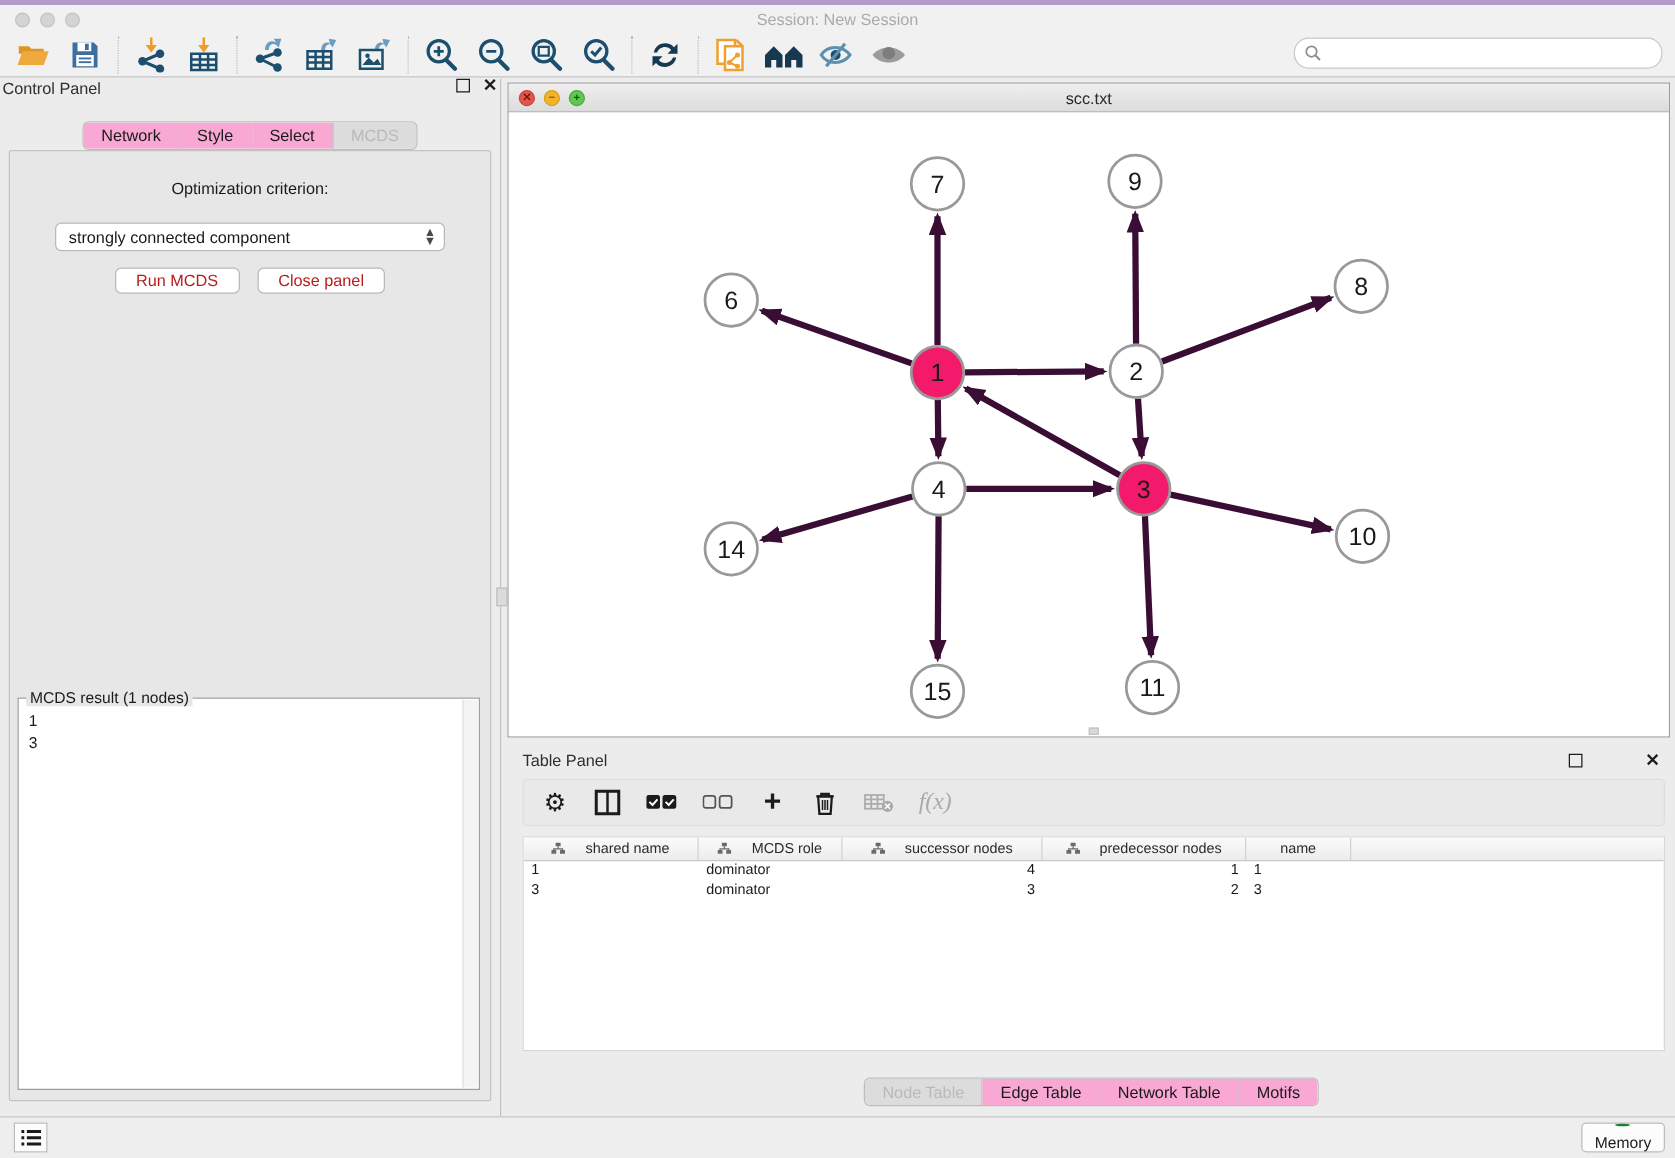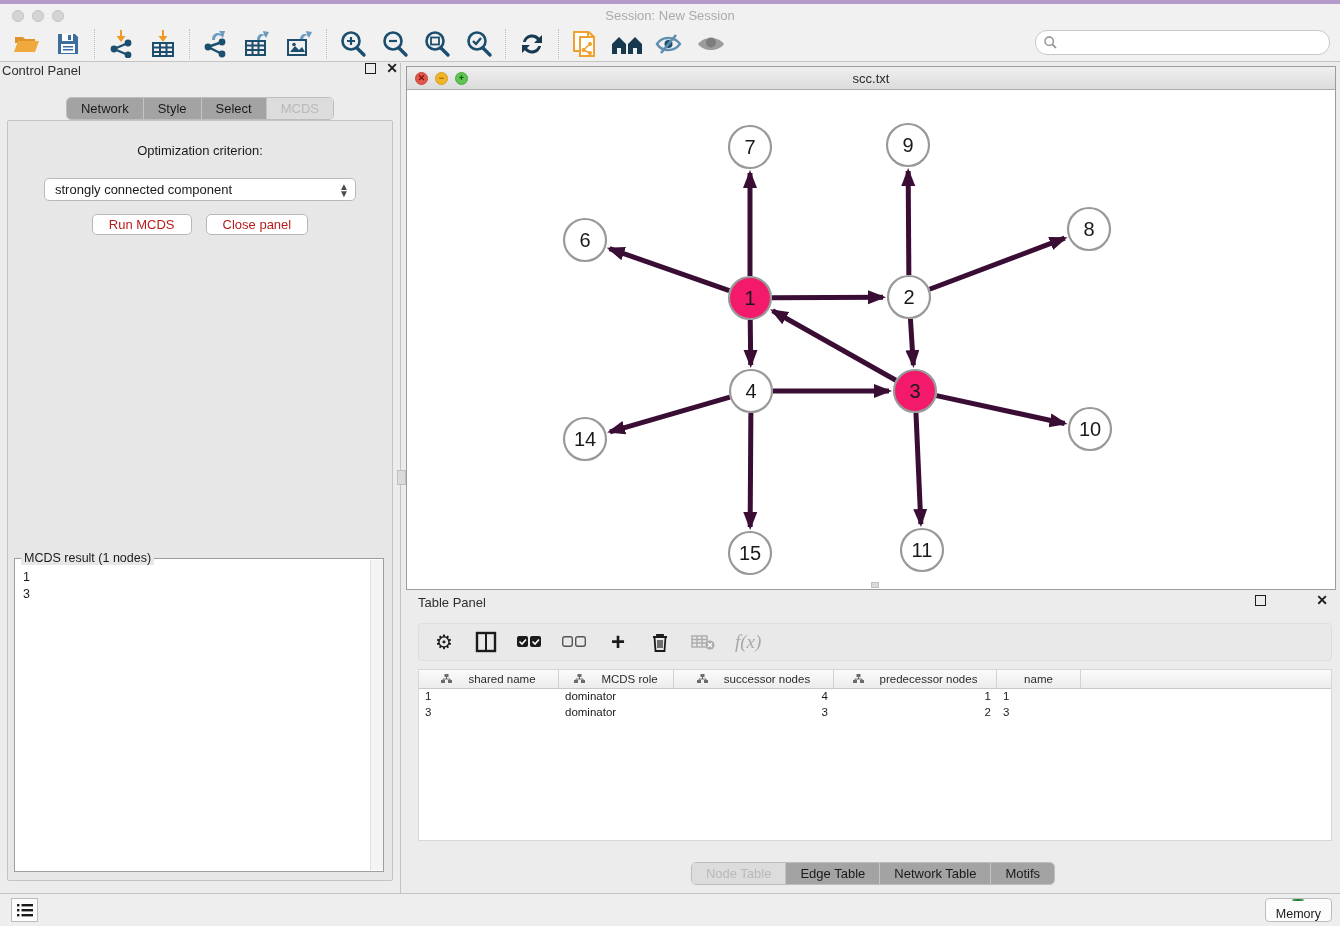--- a/index.html
+++ b/index.html
@@ -21,21 +21,21 @@
   .search-wrap input { border:none; outline:none; flex:1; font-size:12px; background:transparent; margin-left:5px; }
 
   
   .control-panel { position:absolute; left:0; top:63px; width:401px; height:830px; background:#ECECEC; border-right:1px solid #C2C2C2; }
   .panel-head { height:28px; display:flex; align-items:flex-start; padding:0 2px; }
   .panel-head .ph-title { font-size:13px; color:#2E2E2E; flex:1; }
   .ph-float { width:11px; height:11px; border:1.5px solid #1C1C1C; margin-right:10px; }
   .ph-close { font-size:14px; font-weight:bold; color:#1C1C1C; line-height:11px; }
 
   .segmented { display:flex; border:1px solid #BDBDBD; border-radius:5px; overflow:hidden; background:#FFFFFF; }
-  .seg { font-size:13px; color:#1A1A1A; padding:3px 14px; border-right:1px solid #C4C4C4; background:#a3a3a3; white-space:nowrap; }
+  .seg { font-size:13px; color:#1A1A1A; padding:3px 14px; border-right:1px solid #C4C4C4; background:#f9a8d4; white-space:nowrap; }
   .seg:last-child { border-right:none; }
   .seg.selected { background:#DCDCDC; color:#B9B9B9; }
   .cp-tabs { position:absolute; left:0; right:0; top:34px; display:flex; justify-content:center; }
 
   .cp-content { position:absolute; left:7px; right:7px; top:57px; bottom:12px; background:#E7E7E7; border:1px solid #C4C4C4; border-radius:2px; }
   .opt-label { text-align:center; margin-top:22px; font-size:13px; color:#1A1A1A; }
   .dropdown { margin:20px auto 0; width:312px; height:23px; background:#FFFFFF; border:1px solid #B9B9B9; border-radius:5px; display:flex; align-items:center; padding:0 6px 0 10px; }
   .dropdown .dd-val { flex:1; font-size:13px; color:#1A1A1A; }
   .dd-stepper { font-size:10px; color:#4A4A4A; line-height:7px; text-align:center; }
   .btn-row { display:flex; justify-content:center; gap:14px; margin-top:13px; }
@@ -54,21 +54,21 @@
   .nt-red { background:#E2574C; border:1px solid #C9443B; color:#7E120C; }
   .nt-yellow { background:#F0B429; border:1px solid #D79E1D; color:#8F5B00; }
   .nt-green { background:#61C554; border:1px solid #4DA83F; color:#0B5E07; }
   .nt-title { position:absolute; left:0; right:0; text-align:center; font-size:13px; color:#2A2A2A; }
   .net-canvas { position:relative; width:928px; height:499px; background:#FFFFFF; }
   .canvas-grip { position:absolute; left:50%; bottom:1px; width:8px; height:6px; background:#D9D9D9; border:1px solid #C2C2C2; }
   .divider-thumb { position:absolute; left:397px; top:470px; width:9px; height:15px; background:#DBDBDB; border:1px solid #C0C0C0; }
 
   
   .table-panel { position:absolute; left:406px; top:595px; width:934px; height:298px; background:#ECECEC; }
-  .tp-head { height:26px; display:flex; padding:0 12px;gap:40px; }
+  .tp-head { height:26px; display:flex; align-items:center; padding:0 12px;gap:40px; }
   .tp-head .ph-title { font-size:13px; color:#2E2E2E; flex:1; }
   .tp-toolbar { margin:2px 8px 0 12px; height:38px; background:#E9E9E9; border:1px solid #DDDDDD; border-radius:4px; display:flex; align-items:center; gap:20px; padding-left:14px; }
   .tp-tool { display:flex; align-items:center; justify-content:center; min-width:22px; height:26px; color:#1B1B1B; }
   .tp-tool.disabled { color:#ABABAB; }
   .gear-glyph { font-size:20px; }
   .plus-glyph { font-size:24px; font-weight:bold; }
   .fx-glyph { font-family:"Liberation Serif",serif; font-style:italic; font-size:19px; color:#A9A9A9; }
 
   .tp-table { margin:8px 8px 0 12px; background:#FFFFFF; border:1px solid #D7D7D7; height:172px; position:relative; overflow:hidden; }
   .col-row { display:flex; height:19px; background:linear-gradient(#FBFBFB,#ECECEC); border-bottom:1px solid #C9C9C9; }

